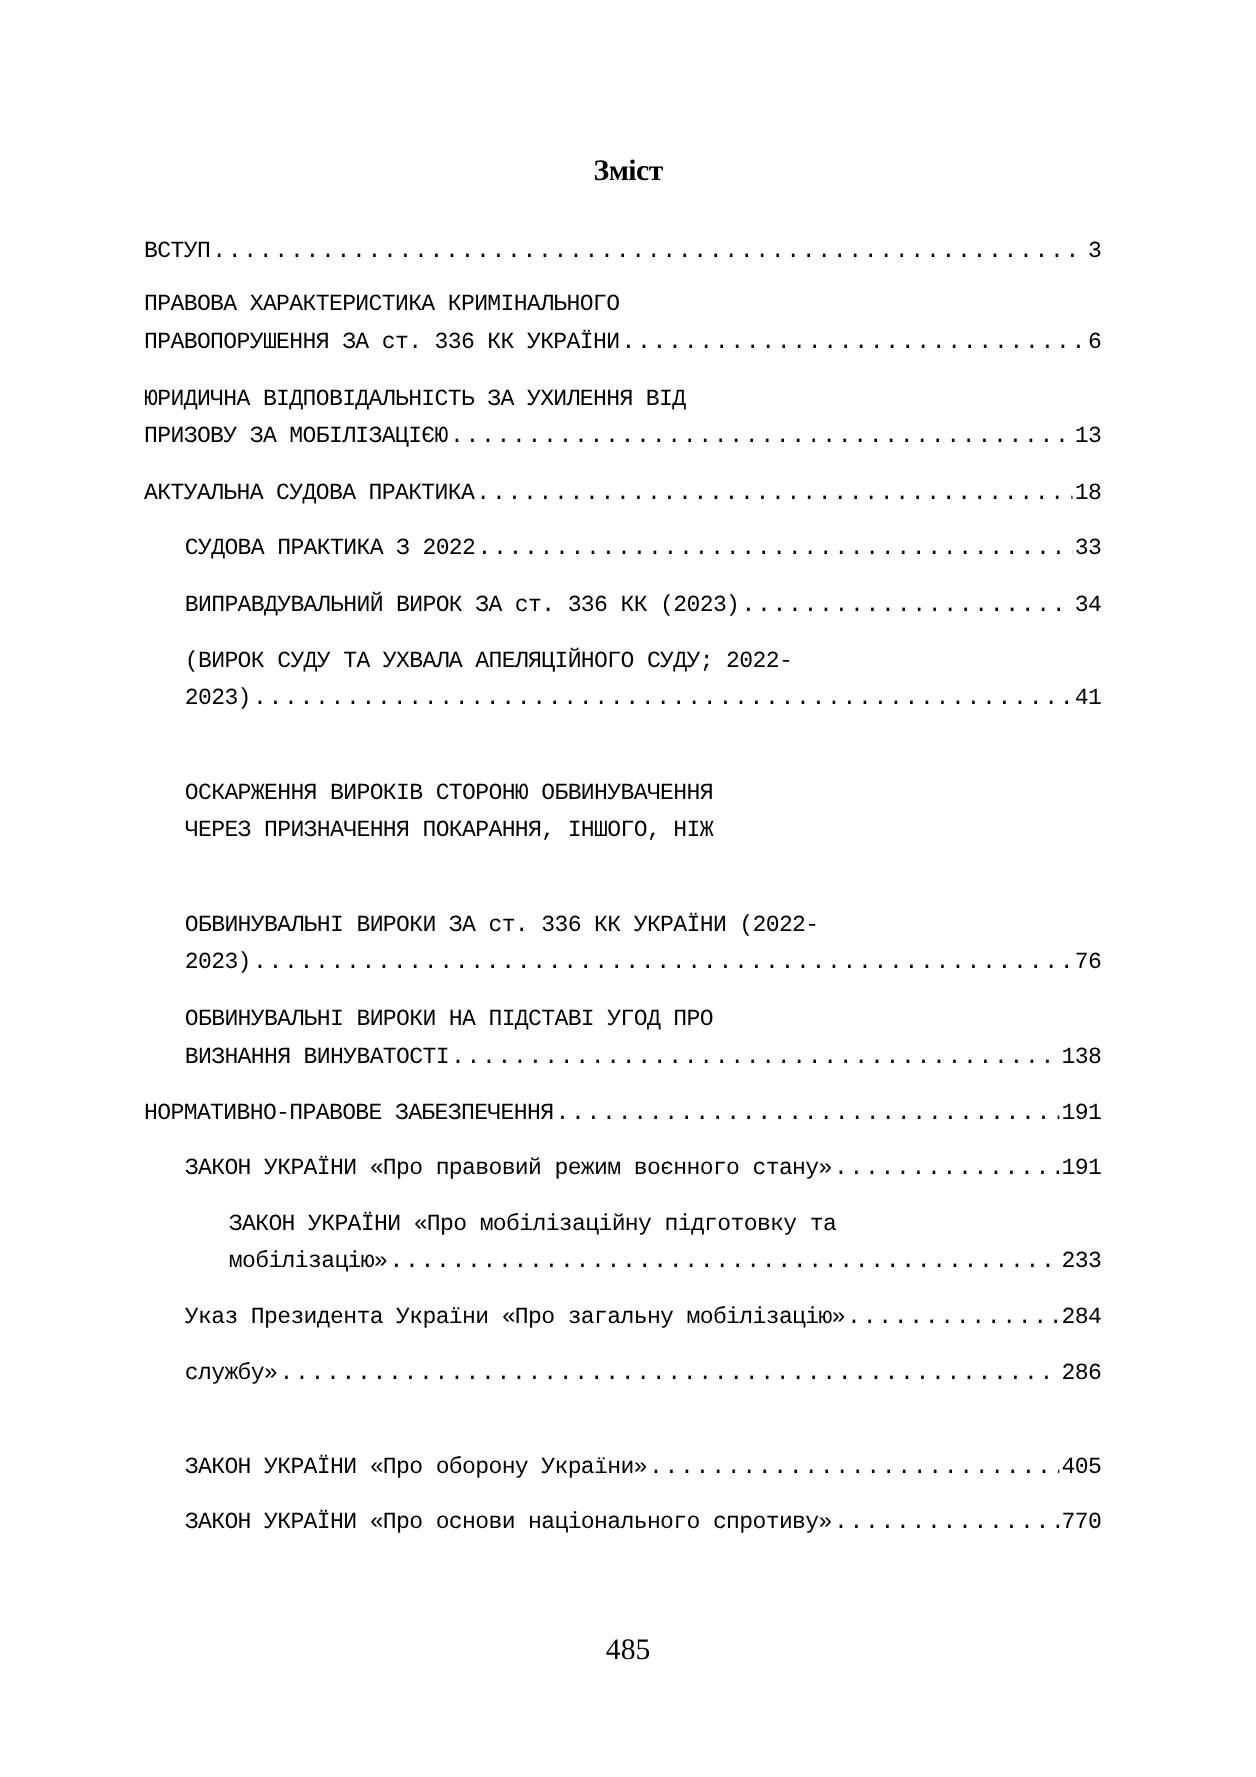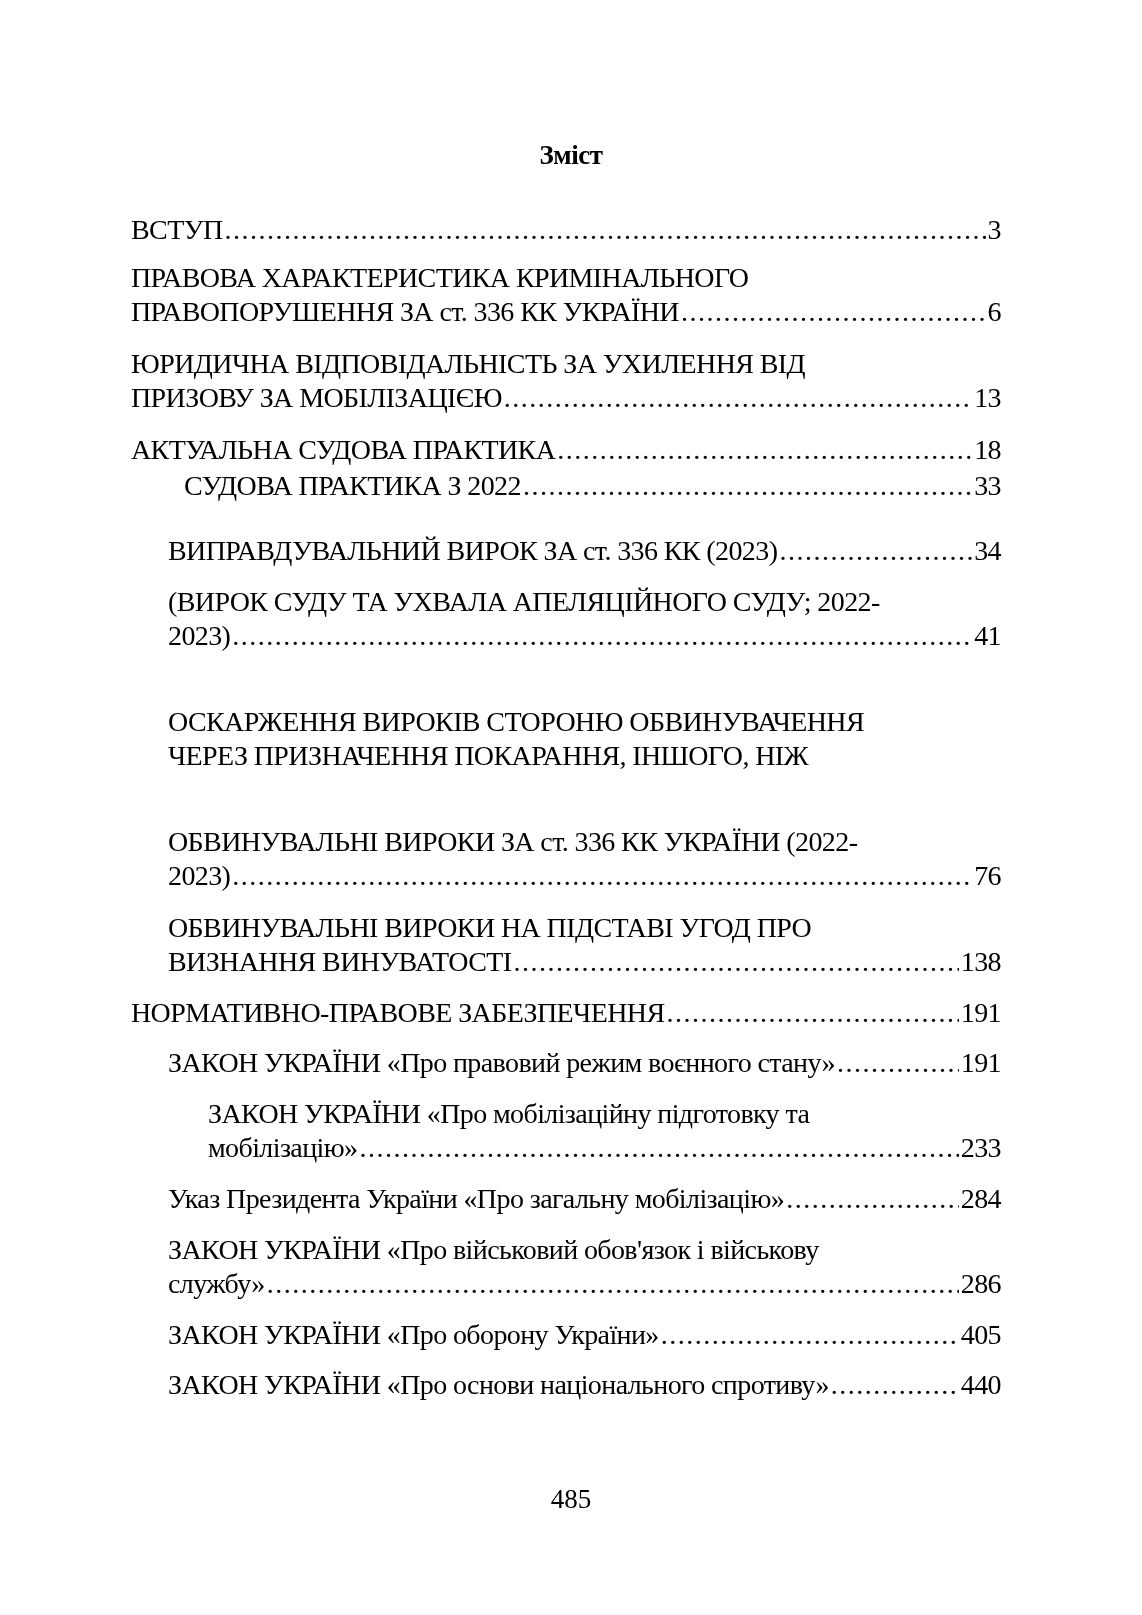--- a/index.html
+++ b/index.html
@@ -28,23 +28,24 @@
     .toc {
       position: absolute;
       top: 0;
       left: 0;
       width: 100%;
     }
     .toc-entry {
       position: absolute;
       left: 131px;
       right: 141px;
-      font-size: 28px;
+      font-size: 21px;
       line-height: 34px;
       letter-spacing: -0.6px;
+      font-family: Liberation Mono, monospace;
     }
     .toc-entry.level-2 {
       left: 168px;
     }
     .toc-entry .line {
       display: block;
       white-space: nowrap;
     }
     .toc-entry .last-line {
       display: flex;
@@ -111,21 +112,21 @@
   </div>
 
   <div class="toc-entry level-1" style="top:433px;">
     <span class="last-line">
       <span class="text">АКТУАЛЬНА СУДОВА ПРАКТИКА</span>
       <span class="leader"></span>
       <span class="page">18</span>
     </span>
   </div>
 
-  <div class="toc-entry level-2" style="top:469px;margin-left:16px;">
+  <div class="toc-entry level-2" style="top:483px;">
     <span class="last-line">
       <span class="text">СУДОВА ПРАКТИКА З 2022</span>
       <span class="leader"></span>
       <span class="page">33</span>
     </span>
   </div>
 
   <div class="toc-entry level-2" style="top:534px;">
     <span class="last-line">
       <span class="text">ВИПРАВДУВАЛЬНИЙ ВИРОК ЗА ст. 336 КК (2023)</span>
@@ -193,39 +194,38 @@
 
   <div class="toc-entry level-2" style="top:1182px;">
     <span class="last-line">
       <span class="text">Указ Президента України «Про загальну мобілізацію»</span>
       <span class="leader"></span>
       <span class="page">284</span>
     </span>
   </div>
 
   <div class="toc-entry level-2" style="top:1233px;">
-    <span class="line">ЗАКОН УКРАЇНИ «Про військовий обов'язок і військову</span>
     <span class="last-line">
       <span class="text">службу»</span>
       <span class="leader"></span>
       <span class="page">286</span>
     </span>
   </div>
 
   <div class="toc-entry level-2" style="top:1318px;">
     <span class="last-line">
       <span class="text">ЗАКОН УКРАЇНИ «Про оборону України»</span>
       <span class="leader"></span>
       <span class="page">405</span>
     </span>
   </div>
 
   <div class="toc-entry level-2" style="top:1368px;">
     <span class="last-line">
       <span class="text">ЗАКОН УКРАЇНИ «Про основи національного спротиву»</span>
       <span class="leader"></span>
-      <span class="page">440</span>
+      <span class="page">770</span>
     </span>
   </div>
 
 </div>
 
 <div class="page-number">485</div>
 
 </body></html>

